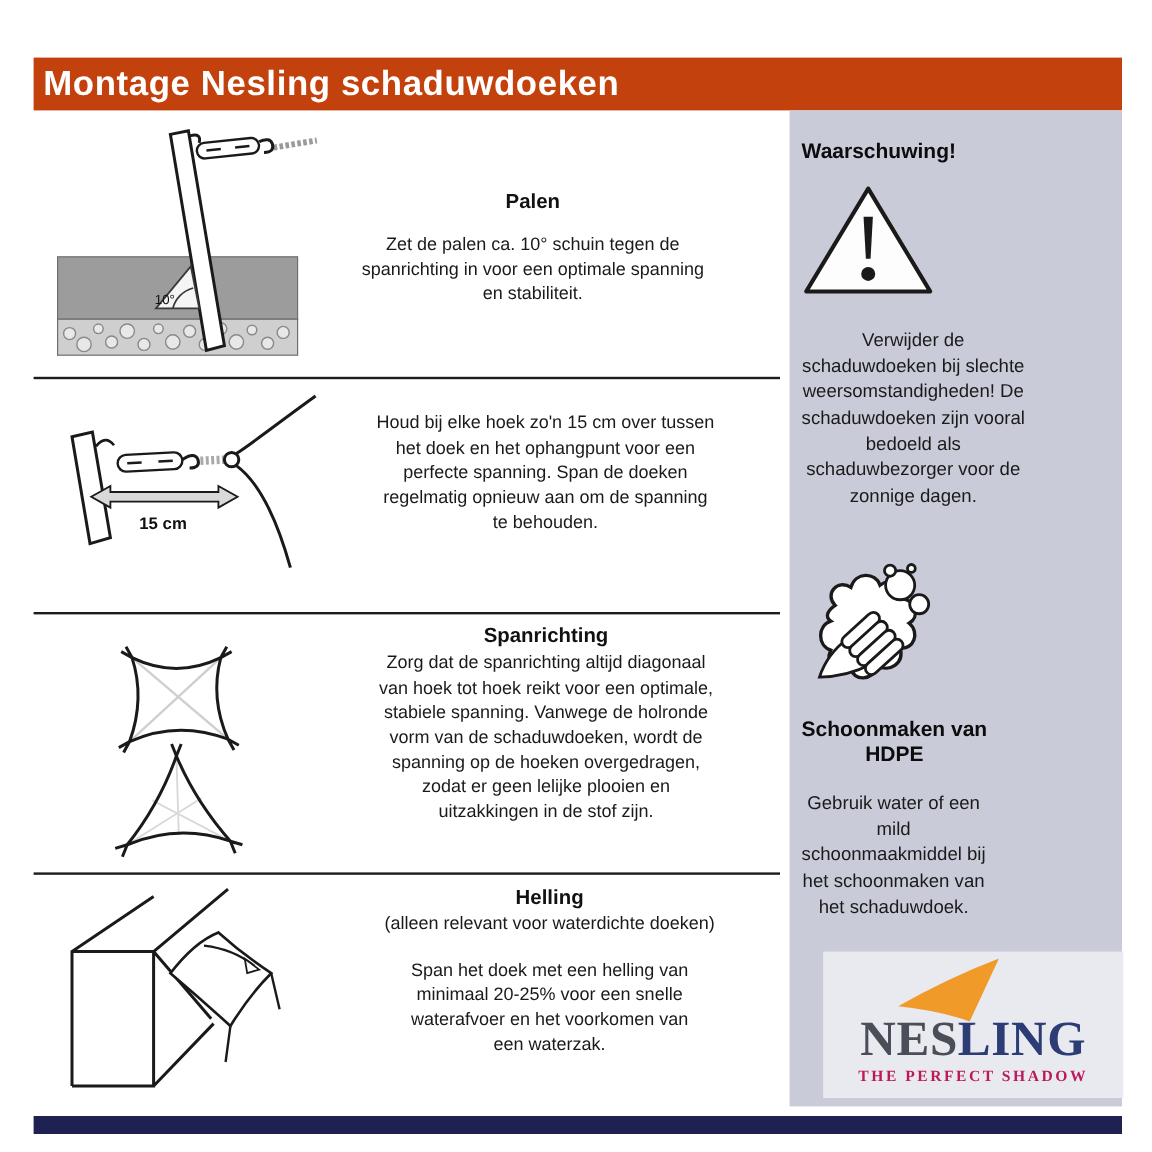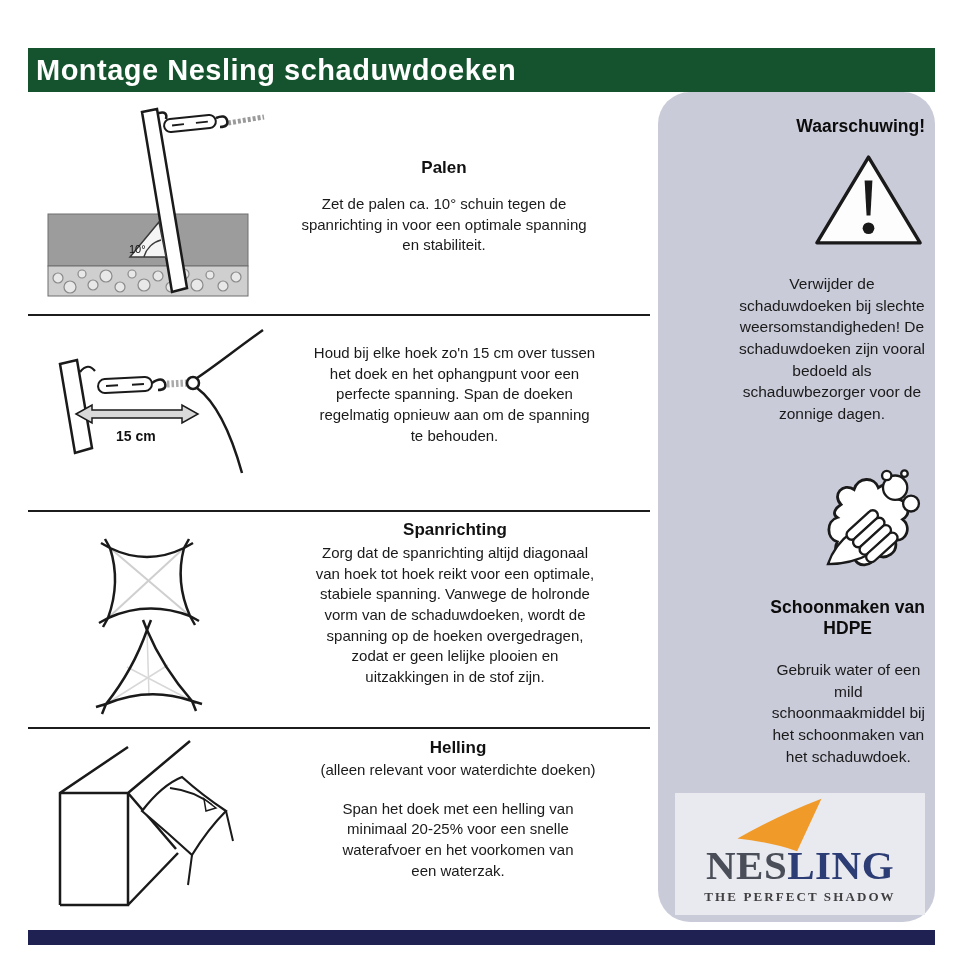--- a/index.html
+++ b/index.html
@@ -1,49 +1,49 @@
 <!DOCTYPE html>
 <html><head>
 <meta charset="utf-8">
 <style>
   html,body{margin:0;padding:0;background:#ffffff;}
   .page{position:relative;width:960px;height:960px;background:#ffffff;overflow:hidden;
         font-family:"Liberation Sans",sans-serif;color:#1a1a1a;}
 
   
   .header-bar{position:absolute;left:28px;top:48px;width:907px;height:44px;
-              background:#14532d;display:flex;align-items:center;}
+              background:#c2410c;display:flex;align-items:center;}
   .header-bar h1{margin:0;padding-left:8px;font-size:29px;font-weight:bold;color:#ffffff;letter-spacing:.5px;}
 
   
   .footer-bar{position:absolute;left:28px;top:930px;width:907px;height:15px;background:#1e2151;}
 
   
   .illo{position:absolute;}
   .sect-text{position:absolute;text-align:center;}
   .sect-text h2{margin:0;font-size:17px;font-weight:bold;color:#111;}
   .sect-text .sub{margin:2px 0 0 0;font-size:15px;}
   .sect-text p{margin:0;font-size:15px;line-height:1.38;white-space:pre-line;}
   .mt16{margin-top:16px!important}.mt3{margin-top:3px!important}.mt18{margin-top:18px!important}
 
   .divider{position:absolute;left:28px;width:622px;border-top:2px solid #1c1c1c;}
 
   
   .sidebar{position:absolute;left:658px;top:92px;width:277px;height:830px;background:#c9cbd9;
-           display:flex;flex-direction:column;align-items:flex-end;box-sizing:border-box;padding:12px 10px 0 10px;border-radius:32px;}
+           display:flex;flex-direction:column;align-items:flex-start;box-sizing:border-box;padding:12px 10px 0 10px;}
   .sidebar h2{margin:0;font-size:17.5px;font-weight:bold;color:#0c0c0c;text-align:center;white-space:pre-line;}
   .sidebar p{margin:0;font-size:15.5px;line-height:1.4;text-align:center;white-space:pre-line;}
 
   .logo-panel{margin-top:26px;margin-left:18px;width:250px;height:122px;background:#e9e9f0;
               display:flex;flex-direction:column;align-items:center;justify-content:flex-start;font-family:Liberation Serif, serif;}
   .logo-sail{width:92px;height:56px;margin-left:58px;margin-top:4px;margin-bottom:-8px;align-self:flex-start;}
   .logo-word{font-size:41px;font-weight:bold;line-height:1;letter-spacing:.5px;}
   .logo-word .part1{color:#4a4e58;}
   .logo-word .part2{color:#2c3c74;}
-  .logo-tagline{font-size:13px;font-weight:bold;color:#404040;letter-spacing:2.1px;margin-top:3px;}
+  .logo-tagline{font-size:13px;font-weight:bold;color:#be185d;letter-spacing:2.1px;margin-top:3px;}
 
   svg{display:block;}
   text{font-family:"Liberation Sans",sans-serif;}
 </style>
 </head>
 <body>
 
 <div class="page">
 
   <div class="header-bar">

